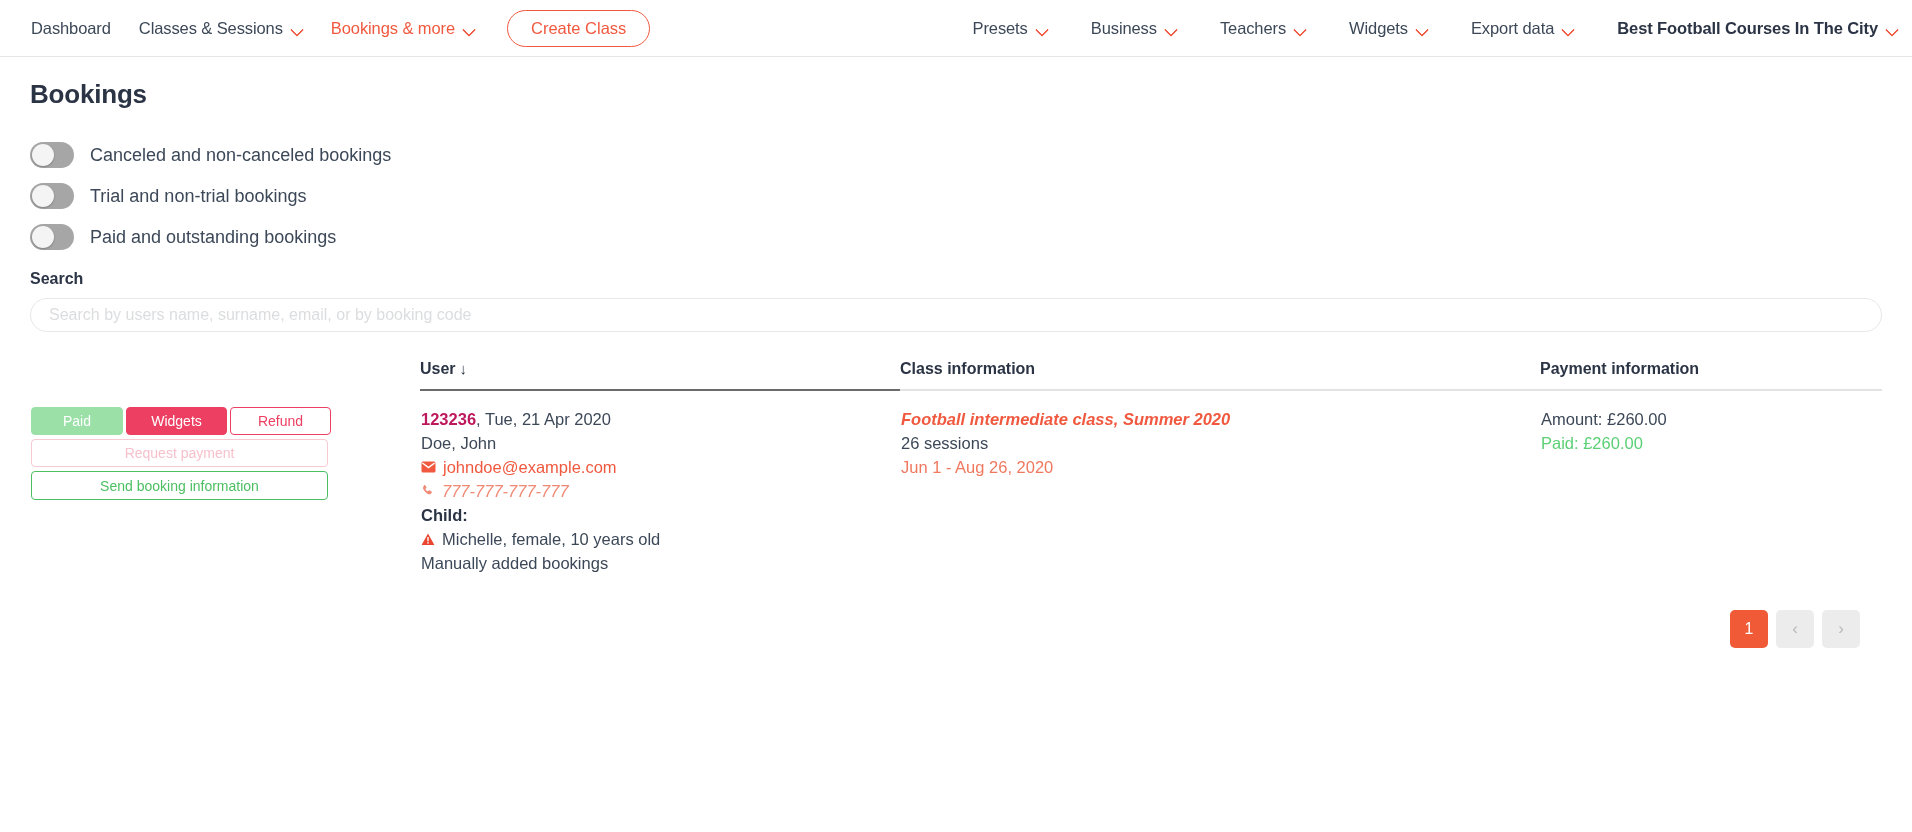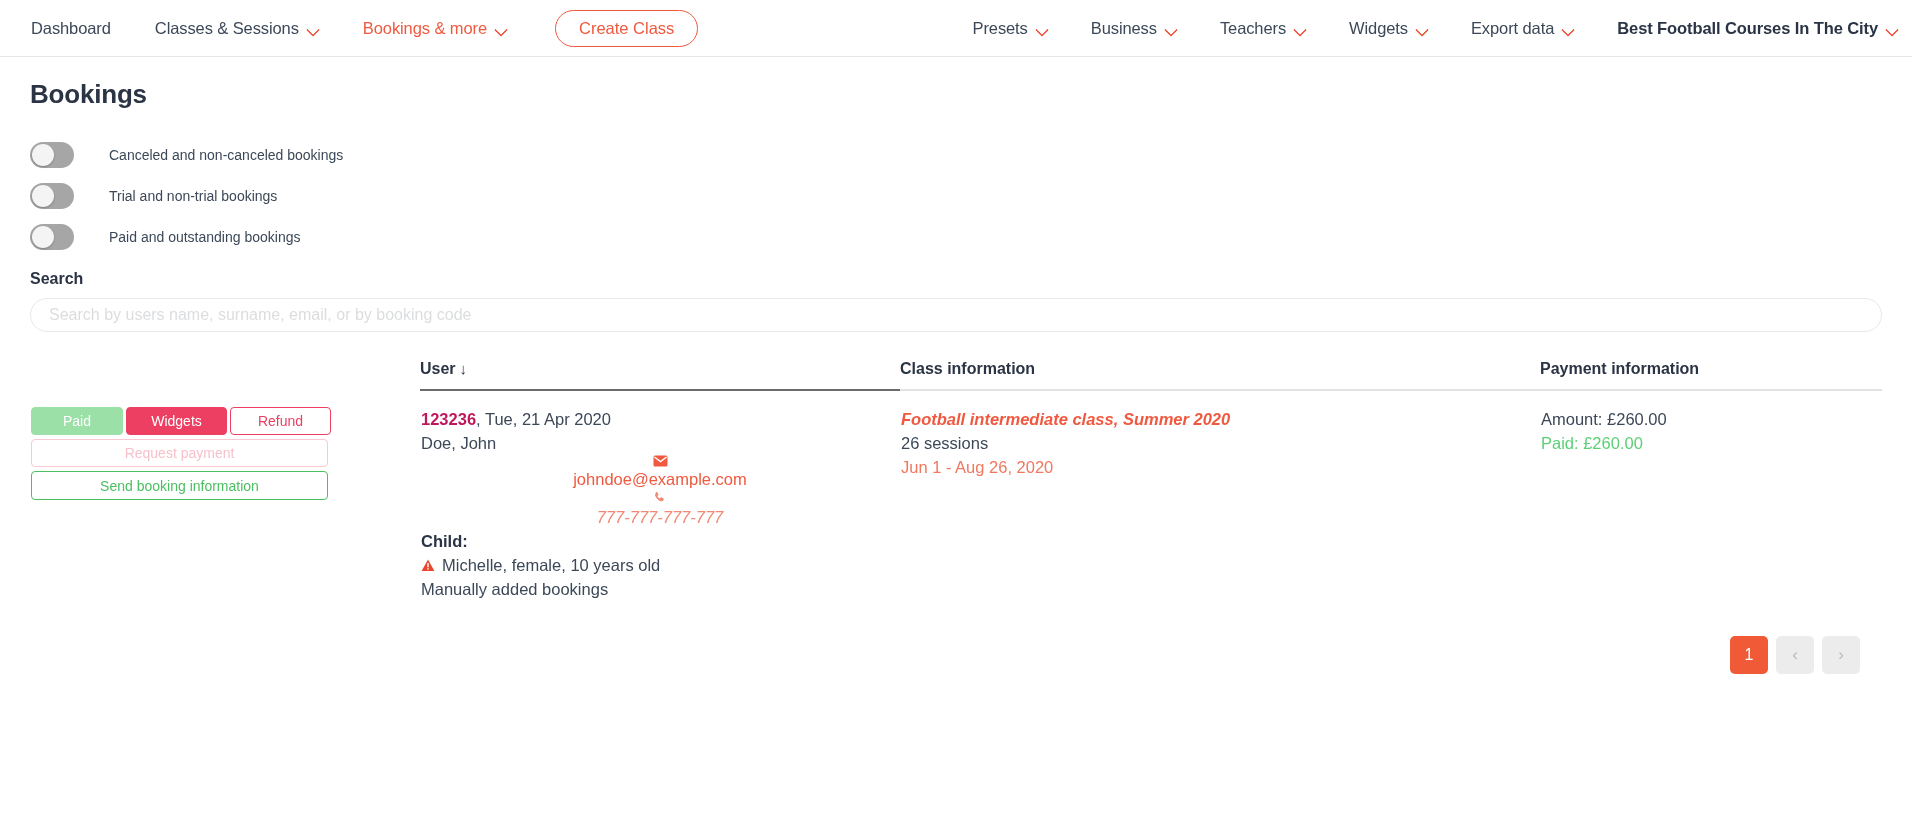--- a/index.html
+++ b/index.html
@@ -19,21 +19,21 @@
     border-bottom: 1px solid #e4e6e8;
     display: flex;
     align-items: center;
     background: #fff;
     position: relative;
   }
   .nav-left {
     display: flex;
     align-items: center;
     padding-left: 17px;
-    gap: 16px;
+    gap: 0px;
   }
   .nav-right {
     display: flex;
     align-items: center;
     margin-left: auto;
     gap: 15px;
   }
   .nav-item {
     font-size: 16.5px;
     color: #3c4858;
@@ -105,22 +105,22 @@
   }
   .switch .knob {
     position: absolute;
     left: 2px; top: 2px;
     width: 22px; height: 22px;
     border-radius: 50%;
     background: #f4f4f4;
     box-shadow: 0 1px 2px rgba(0,0,0,.25);
   }
   .toggle-label {
-    margin-left: 35px;
-    font-size: 14px;
+    margin-left: 16px;
+    font-size: 18px;
     color: #3c4858;
   }
 
   .search-label {
     font-weight: bold;
     font-size: 16px;
     color: #2b3445;
     margin-top: 16px;
   }
   .search-input {
@@ -222,22 +222,22 @@
     margin-top: 4px;
     height: 29px;
   }
 
   
   .booking-code { font-weight: bold; color: #be185d; }
   .line { display: block; }
   .contact-line {
     display: flex;
     align-items: center;
+    gap: 7px;
     color: #f0593f;
-    flex-direction: column;
   }
   .contact-line.phone { color: #f08a75; font-style: italic; }
   .ico { flex: 0 0 auto; display: inline-flex; align-items: center; }
   .child-label { font-weight: bold; color: #2b3445; }
   .child-line { display: flex; align-items: center; gap: 7px; }
 
   
   .class-title {
     color: #f0593f;
     font-weight: bold;

